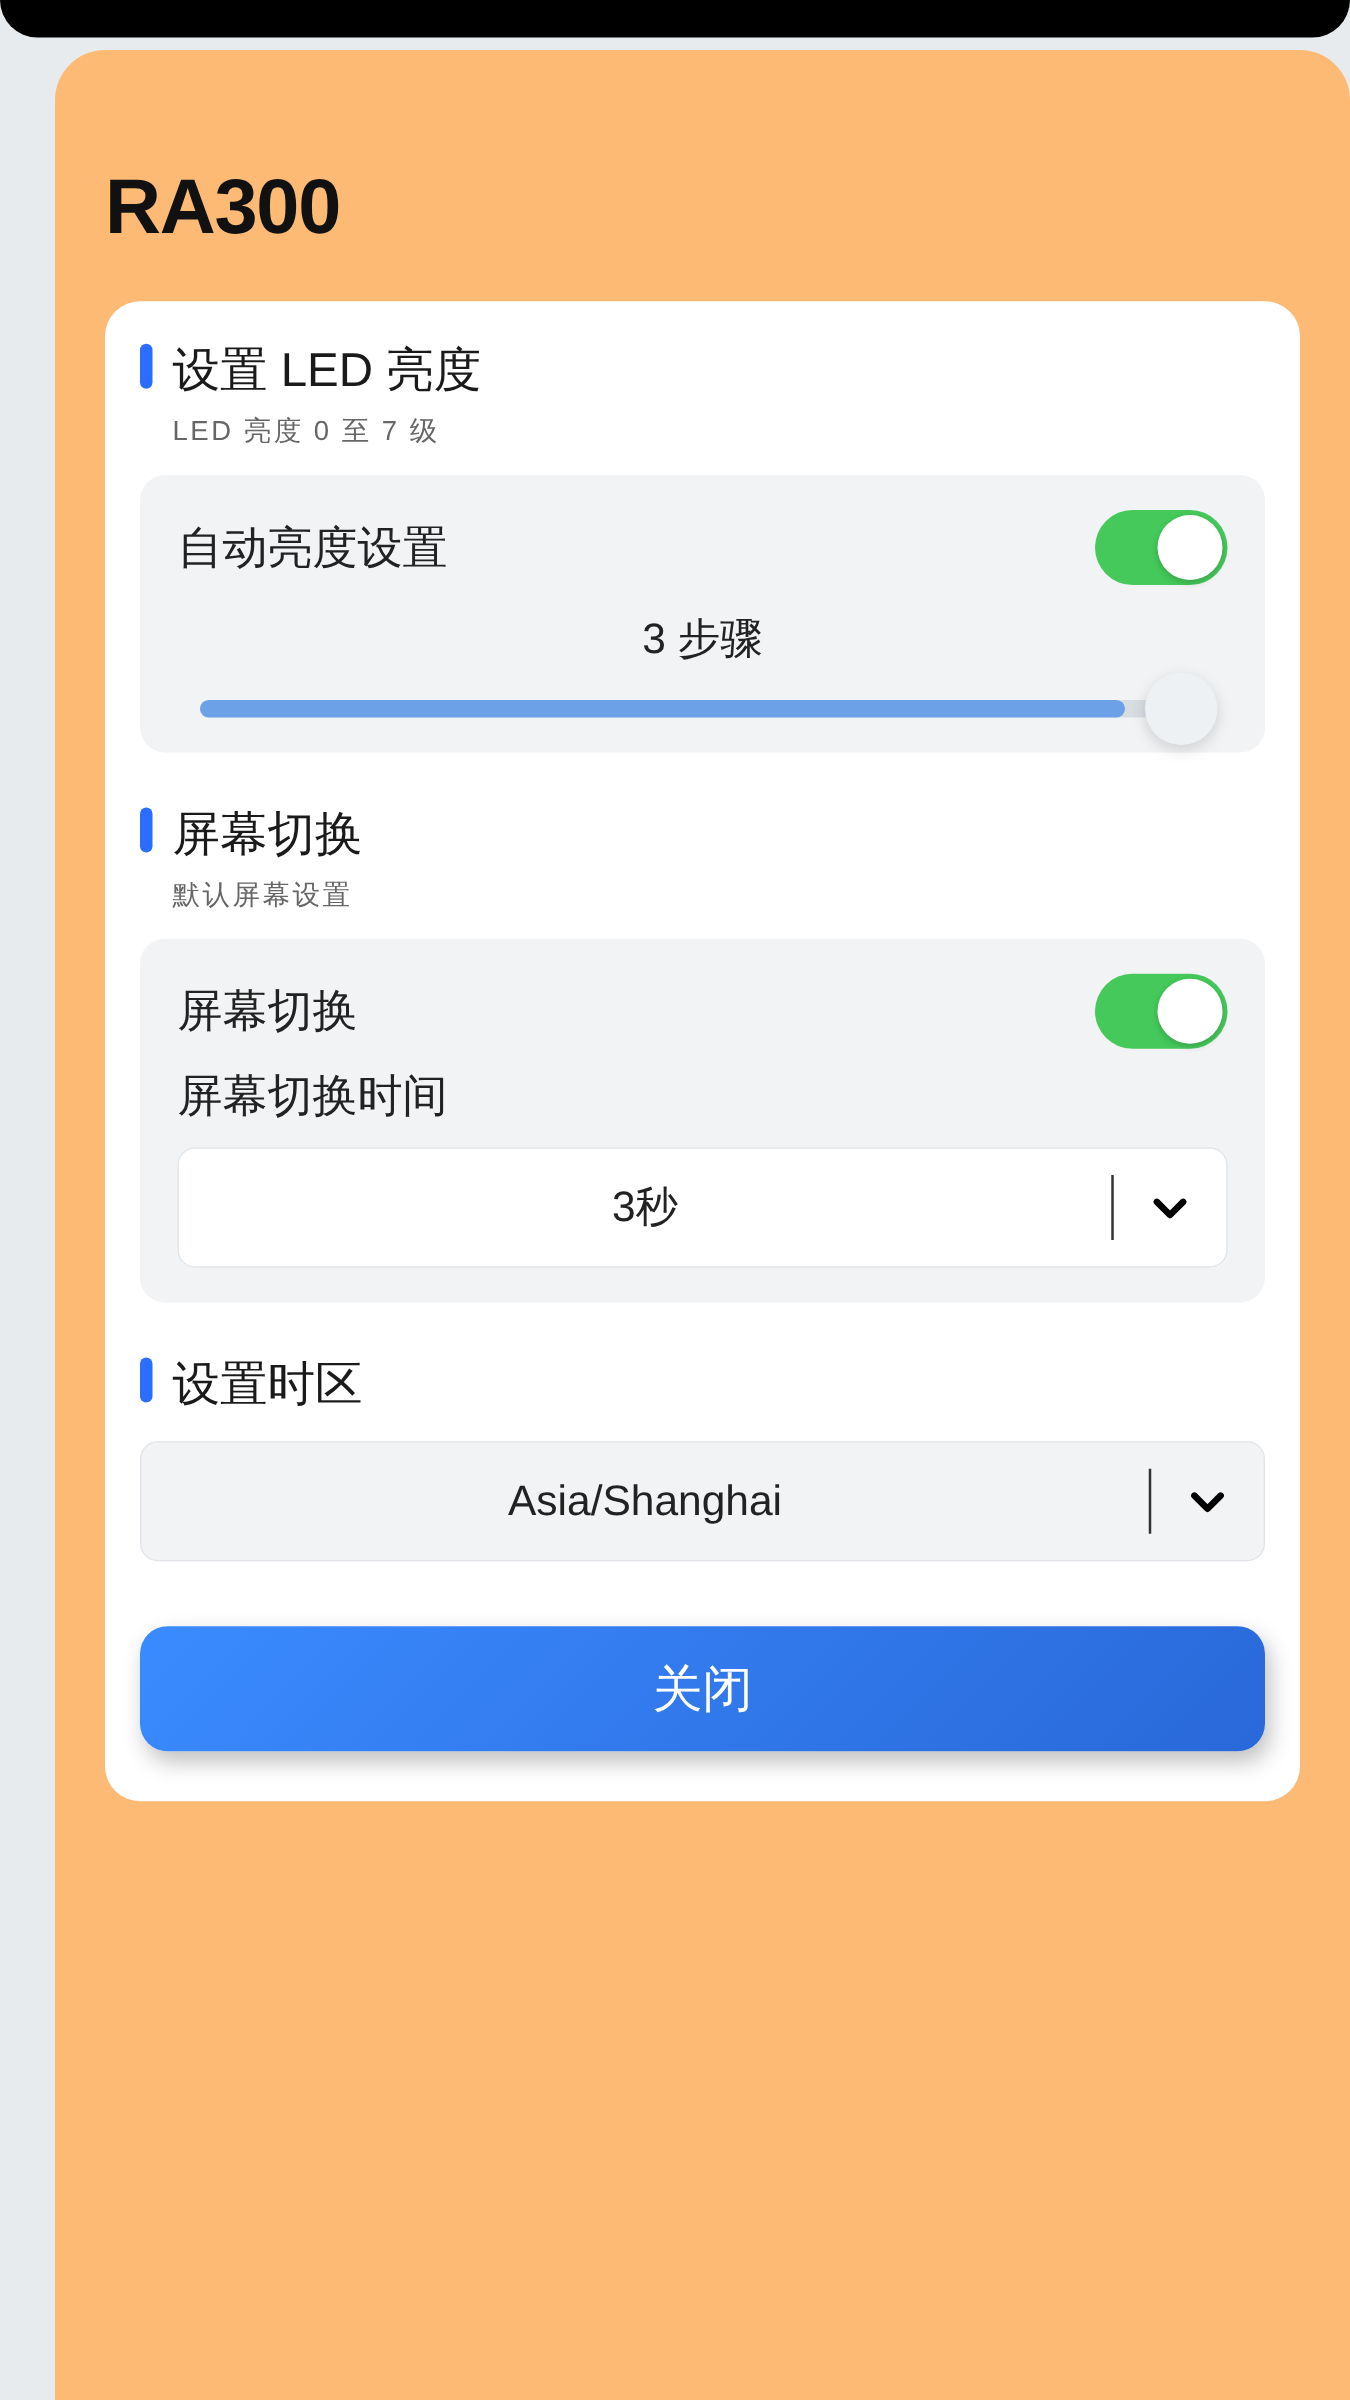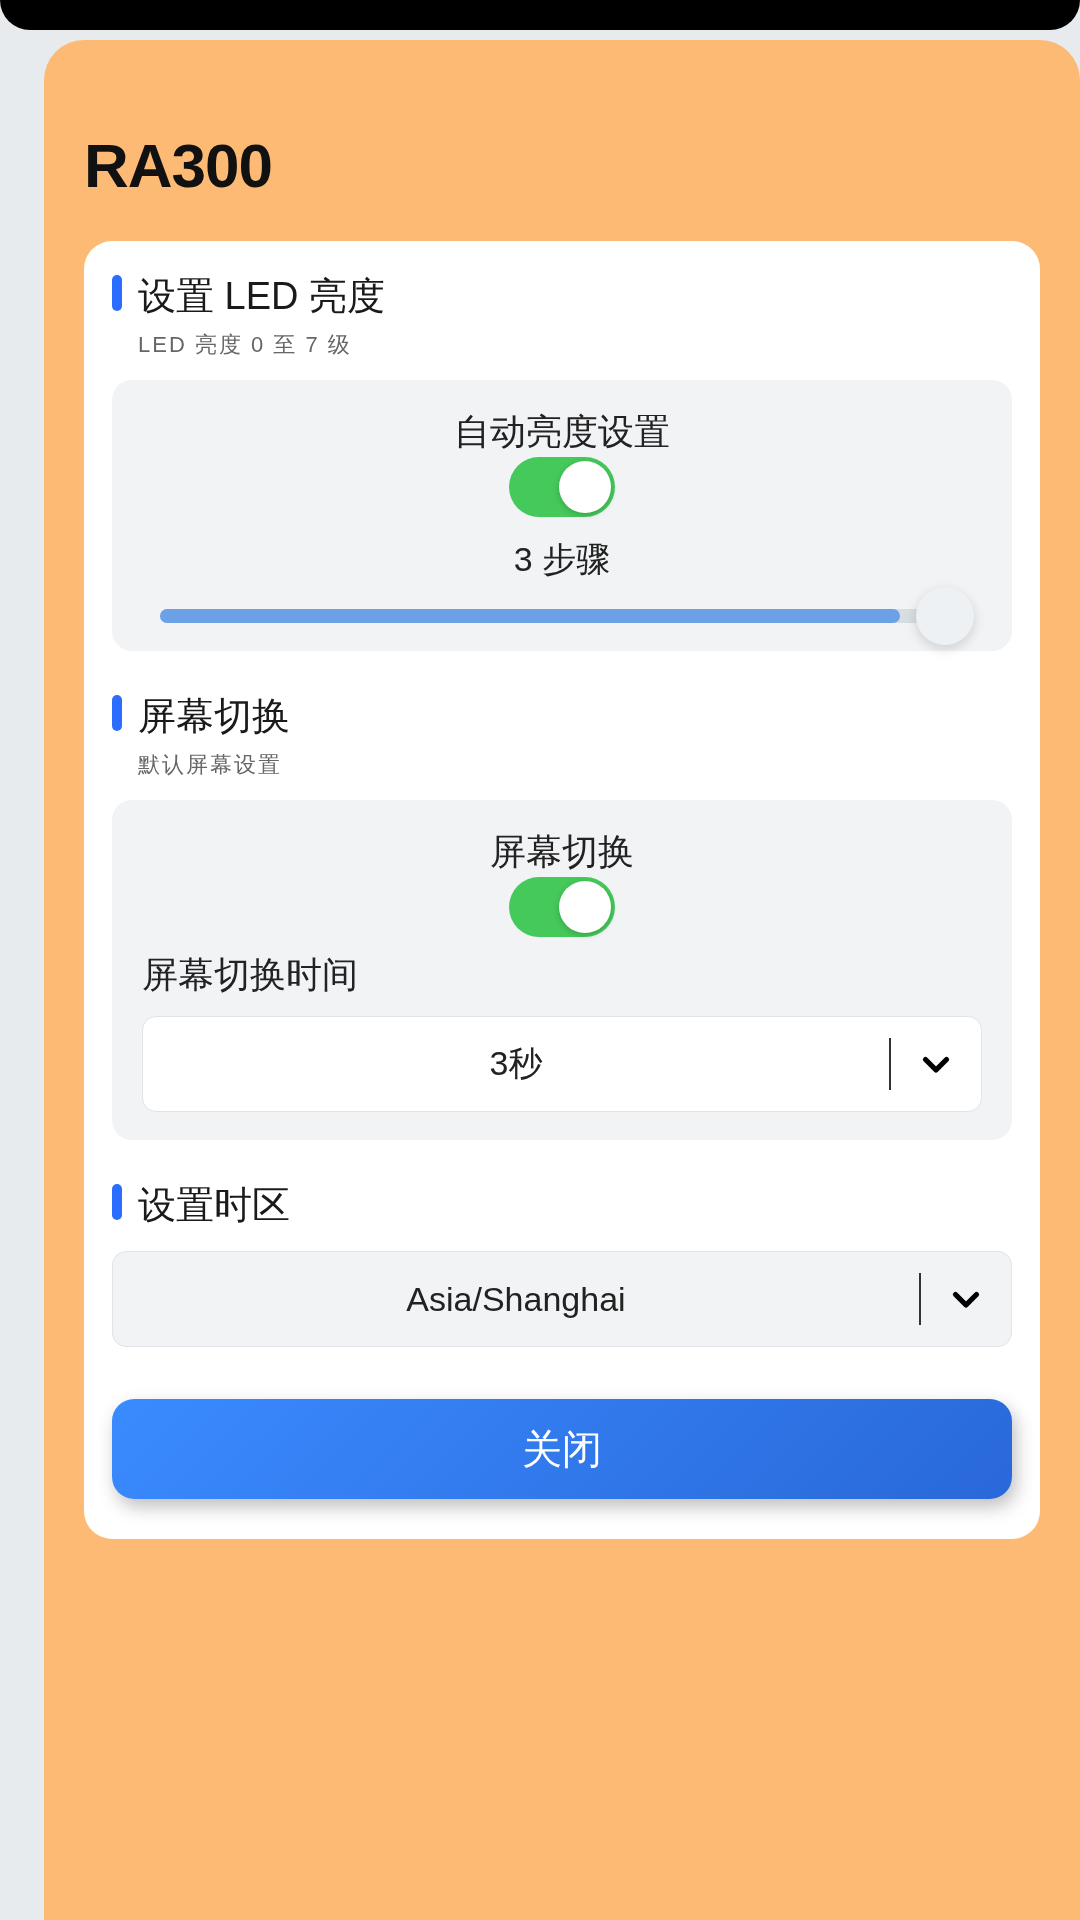--- a/index.html
+++ b/index.html
@@ -83,21 +83,20 @@
       background: #f1f3f5;
       border-radius: 20px;
       padding: 28px 30px;
       margin-top: 14px;
     }
     
     .panel-row {
       display: flex;
       align-items: center;
       justify-content: space-between;
-      flex-direction: column;
     }
     
     .panel-label {
       font-size: 36px;
       color: #222;
     }
     
     .toggle {
       width: 106px;
       height: 60px;

